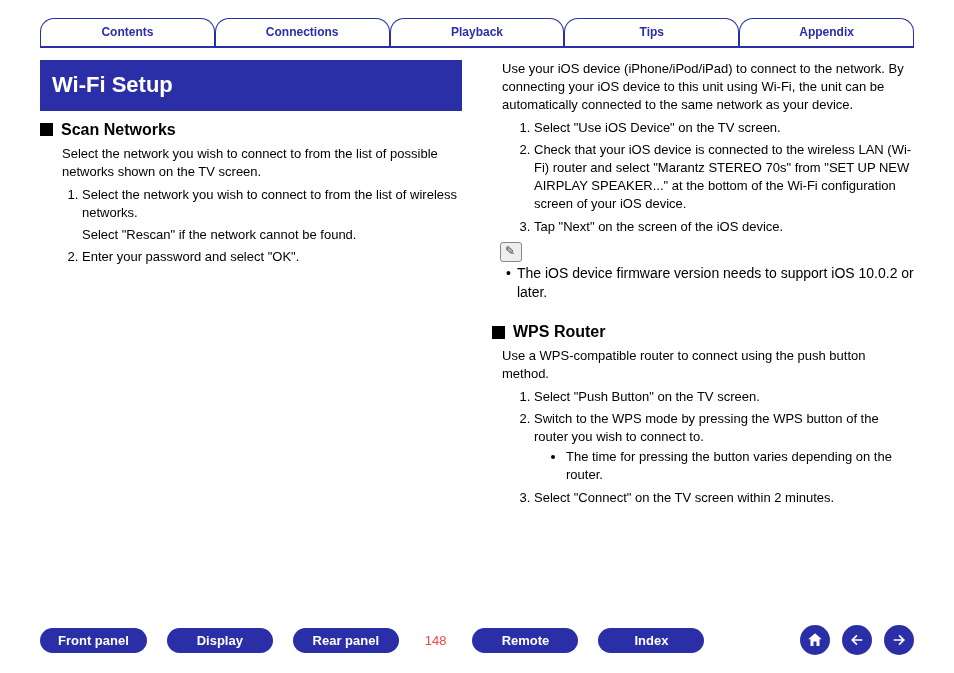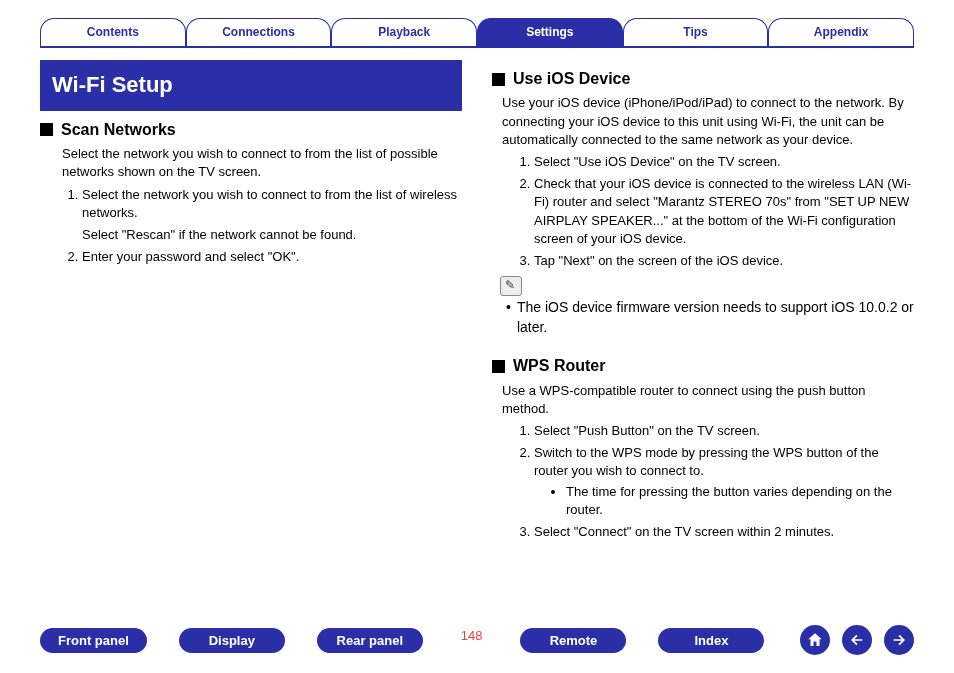--- a/index.html
+++ b/index.html
@@ -145,21 +145,22 @@
     position: absolute;
     bottom: 18px;
     left: 40px;
     right: 40px;
     display: flex;
     align-items: center;
     justify-content: space-between;
   }
   .footer-left {
     display: flex;
-    gap: 32px;
+    align-items: center;
+    gap: 20px;
   }
   .pill {
     background: #2a2fa8;
     color: #fff;
     font-size: 13px;
     font-weight: bold;
     padding: 5px 18px;
     border-radius: 14px;
     cursor: pointer;
     min-width: 70px;
@@ -196,24 +197,20 @@
         <div class="tab-inner"></div>
         <span class="label">Contents</span>
       </div>
     <div class="tab">
         <div class="tab-inner"></div>
         <span class="label">Connections</span>
       </div>
     <div class="tab">
         <div class="tab-inner"></div>
         <span class="label">Playback</span>
-      </div>
-    <div class="tab active">
-        <div class="tab-inner"></div>
-        <span class="label">Settings</span>
       </div>
     <div class="tab">
         <div class="tab-inner"></div>
         <span class="label">Tips</span>
       </div>
     <div class="tab">
         <div class="tab-inner"></div>
         <span class="label">Appendix</span>
       </div>
   </div>
@@ -230,23 +227,20 @@
       <ol>
         <li>
           <span>Select the network you wish to connect to from the list of wireless networks.</span>
           <div style="margin-top:4px">Select "Rescan" if the network cannot be found.</div>
         </li>
         <li>Enter your password and select "OK".</li>
       </ol>
     </div>
 
     <div class="col">
-      <h3 class="section">
-          <span>Use iOS Device</span>
-        </h3>
       <p class="desc" style="margin-left:10px">Use your iOS device (iPhone/iPod/iPad) to connect to the network. By connecting your iOS device to this unit using Wi-Fi, the unit can be automatically connected to the same network as your device.</p>
       <ol>
         <li>Select "Use iOS Device" on the TV screen.</li>
         <li>Check that your iOS device is connected to the wireless LAN (Wi-Fi) router and select "Marantz STEREO 70s" from "SET UP NEW AIRPLAY SPEAKER..." at the bottom of the Wi-Fi configuration screen of your iOS device.</li>
         <li>Tap "Next" on the screen of the iOS device.</li>
       </ol>
       <div class="note-row">
         <span class="pencil-icon"></span>
       </div>
       <div class="bullet-note">

